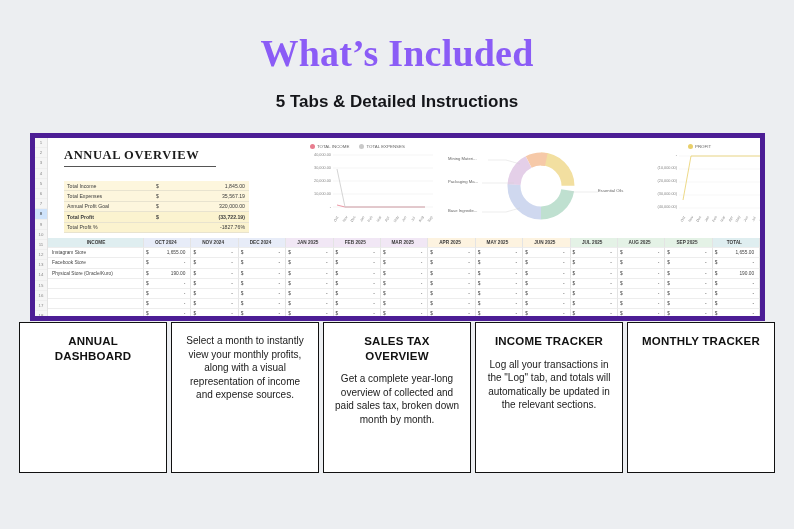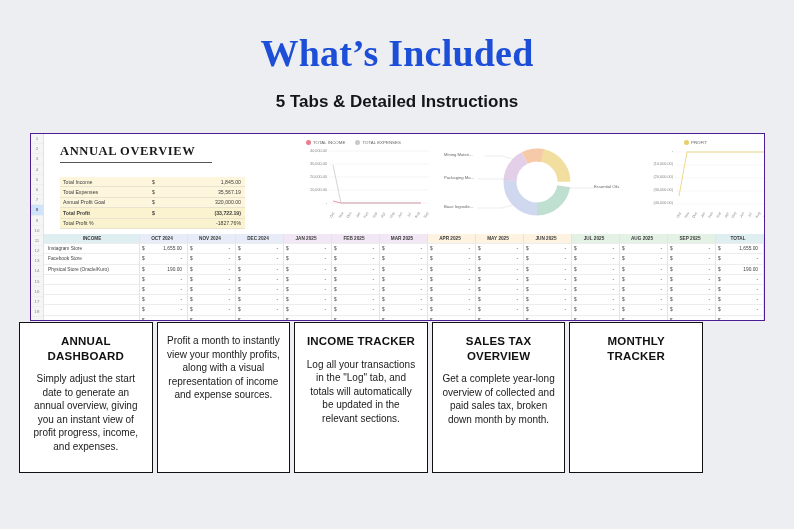--- a/index.html
+++ b/index.html
@@ -9,39 +9,39 @@
     background: #eceef1;
     font-family: "Liberation Sans", sans-serif;
     overflow: hidden;
     position: relative;
   }
   .headline {
     text-align:center;
     font-family: "Liberation Serif", serif;
     font-size: 38px;
     font-weight: 700;
-    color:#1d4ed8;
+    color:#8b5cf6;
     letter-spacing:.2px;
     margin-top: 31px;
   }
   .subhead {
     text-align:center;
     font-size: 17px;
     font-weight: 700;
     color:#15161a;
     margin-top: 17px;
   }
 
   
   .sheet {
     position:absolute;
     left: 30px; top: 133px;
     width: 735px; height: 188px;
     background:#fff;
-    border:1px solid #4c1d95;
+    border:5px solid #4c1d95;
     overflow:hidden;
     font-size:5.2px;
     color:#3c3c3c;
   }
   .sheet .rowhdr {
     position:absolute; left:0; top:0; width:13px; height:100%;
     background:#f5f5f5; border-right:1px solid #e2e2e2;
   }
   .sheet .rowhdr div {
     height:10.2px; line-height:10.2px; text-align:center;
@@ -96,21 +96,21 @@
     padding-right:3px; color:#444;
   }
   .gcell.first { justify-content:flex-start; padding-left:4px; width:96px; flex:none; }
   .gcell.mon { flex:1; justify-content:center; }
   .hdr .gcell { font-size:4.7px; font-weight:700; color:#3a3a3a; justify-content:center; }
   .hdr .gcell.first { justify-content:center; }
   .cur-split { display:flex; width:100%; justify-content:space-between; padding:0 2px;}
 
   
   .cards {
-    position:absolute; left:19px; top:322px; width:684px;
+    position:absolute; left:19px; top:322px; width:756px;
     display:flex; gap:4px;
   }
   .card {
     flex:1; background:#fff; border:1px solid #111;
     padding:11px 9px 10px; text-align:center;
     min-height:151px;
   }
   .card h3 {
     margin:0 0 9px; font-size:11.5px; font-weight:700; color:#111;
     letter-spacing:.2px; line-height:1.28;
@@ -946,29 +946,28 @@
             </span>
           </div>
         </div>
       </div>
   </div>
 </div>
 
 <div class="cards" id="cards">
     <div class="card">
       <h3>ANNUAL DASHBOARD</h3>
-      <p>Simply adjust the start date to generate an annual overview, giving you an instant view of profit progress, income, and expenses.</p>
     </div>
     <div class="card">
-      <p>Profit a month to instantly view your monthly profits, along with a visual representation of income and expense sources.</p>
+      <p>Select a month to instantly view your monthly profits, along with a visual representation of income and expense sources.</p>
+    </div>
+    <div class="card">
+      <h3>SALES TAX OVERVIEW</h3>
+      <p>Get a complete year-long overview of collected and paid sales tax, broken down month by month.</p>
     </div>
     <div class="card">
       <h3>INCOME TRACKER</h3>
       <p>Log all your transactions in the "Log" tab, and totals will automatically be updated in the relevant sections.</p>
     </div>
     <div class="card">
-      <h3>SALES TAX OVERVIEW</h3>
-      <p>Get a complete year-long overview of collected and paid sales tax, broken down month by month.</p>
-    </div>
-    <div class="card">
       <h3>MONTHLY TRACKER</h3>
     </div>
   </div>
 
 </body></html>

